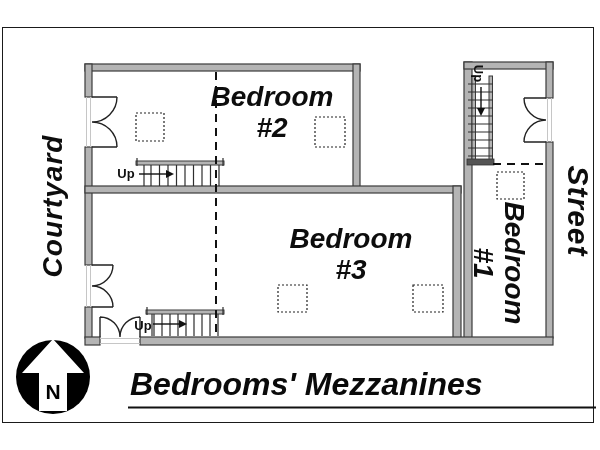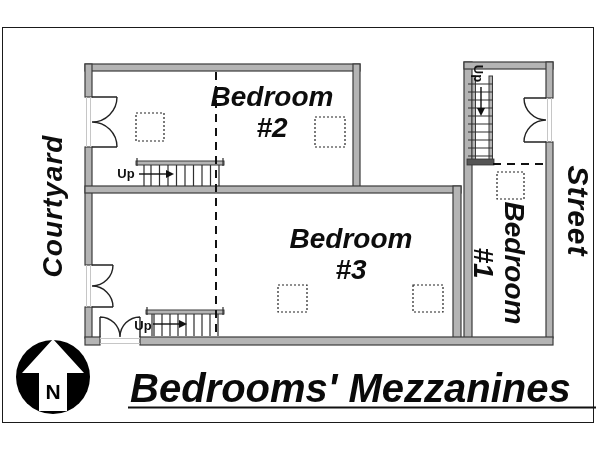--- a/index.html
+++ b/index.html
@@ -22,21 +22,21 @@
   .dash{fill:none;stroke:#111;stroke-width:2;stroke-dasharray:8 6;}
   .dotted{fill:none;stroke:#222;stroke-width:1.2;stroke-dasharray:2 2;}
   .lbl{position:absolute;text-align:center;font-weight:bold;font-style:italic;
        white-space:nowrap;color:#0d0d0d;}
   .room{font-size:28px;line-height:31px;}
   .up{position:absolute;font-weight:bold;font-style:normal;font-size:13px;
       text-align:center;white-space:nowrap;color:#111;}
   .side{font-size:28px;letter-spacing:1px;}
   .rot90{transform:rotate(90deg);transform-origin:center;}
   .rotm90{transform:rotate(-90deg);transform-origin:center;}
-  .title{position:absolute;left:130px;top:366px;width:468px;font-size:40px;
+  .title{position:absolute;left:130px;top:366px;width:468px;font-size:32px;
          font-weight:bold;font-style:italic;white-space:nowrap;color:#0a0a0a;}
   .nletter{position:absolute;left:39px;top:380px;width:28px;text-align:center;
            font-size:21px;font-weight:bold;font-style:normal;color:#000;}
 </style>
 </head>
 <body>
 
 <div class="canvas">
 
   <div class="page-border"></div>

